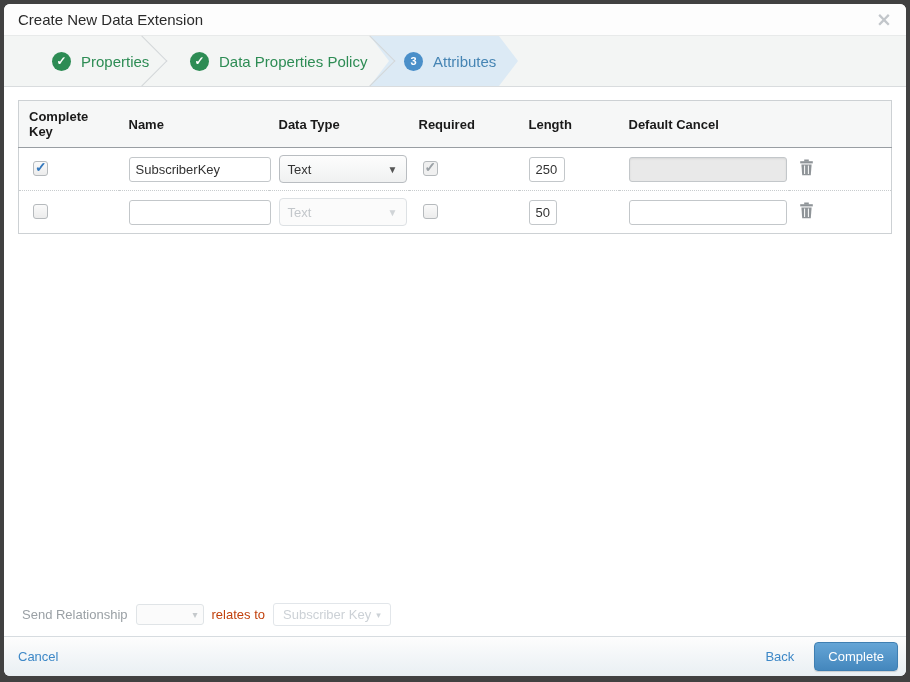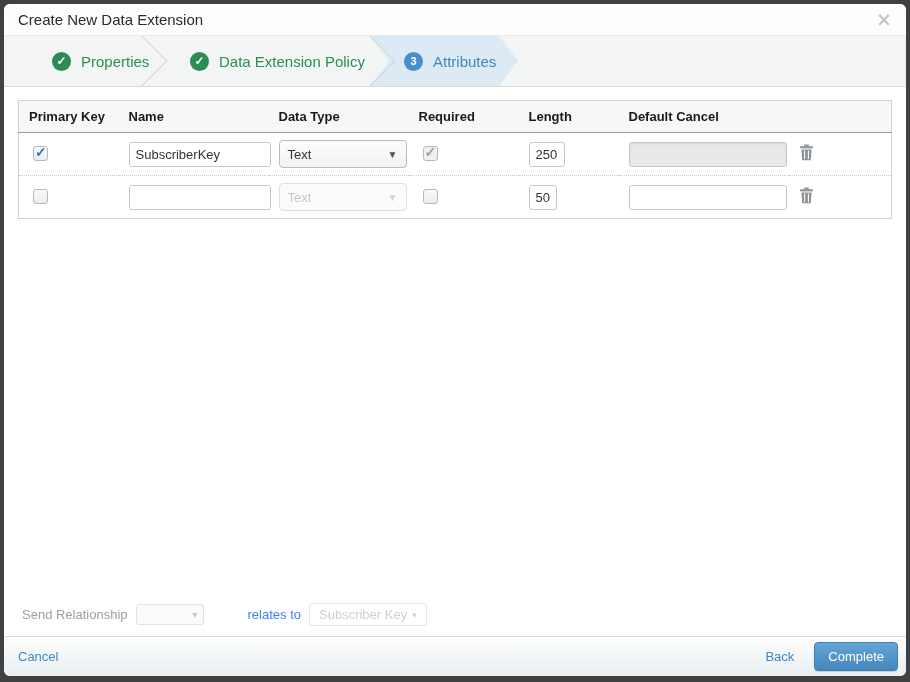--- a/index.html
+++ b/index.html
@@ -113,21 +113,21 @@
   .select.disabled .arr { color:#d0d4d7; }
   
   .trash-btn { background:none; border:none; padding:0; cursor:pointer; display:inline-flex; }
   .spacer { flex:1 1 auto; }
   
   .send-rel {
     display:flex; align-items:center; gap:8px;
     padding:6px 4px 10px 4px; font-size:13px;
   }
   .send-rel .lbl { color:#9aa0a5; }
-  .send-rel .relates { color:#3b82f6;margin-left:36px; }
+  .send-rel .relates { color:#c2410c; }
   .mini-select {
     width:68px; height:21px; border:1px solid #e0e4e7; border-radius:3px;
     background:#fbfbfb; display:flex; align-items:center; justify-content:flex-end;
     padding:0 5px; font-size:10px; color:#c5c9cc;
   }
   .sub-key-btn {
     height:23px; border:1px solid #e2e6ea; border-radius:3px; background:#fff;
     display:flex; align-items:center; gap:5px; padding:0 9px;
     font-size:13px; color:#ccd1d6;
   }
@@ -162,21 +162,21 @@
   </div>
 
   <div class="steps">
     <div class="step complete step1">
       <span class="check-circle"></span>
       <span>Properties</span>
       <span class="arrow-line"></span>
     </div>
     <div class="step complete step2">
       <span class="check-circle"></span>
-      <span>Data Extension Policy</span>
+      <span>Data Properties Policy</span>
       <span class="arrow-line"></span>
     </div>
     <div class="step active">
       <span class="num-circle">3</span>
       <span>Attributes</span>
     </div>
   </div>
 
   <div class="content">
     <table class="attrs">
@@ -184,21 +184,21 @@
         <col style="width:100px">
           <col style="width:150px">
           <col style="width:140px">
         <col style="width:110px">
           <col style="width:100px">
           <col style="width:170px">
           <col>
       </colgroup>
       <thead>
         <tr>
-          <th>Primary Key</th>
+          <th>Complete Key</th>
           <th>Name</th>
           <th>Data Type</th>
           <th>Required</th>
           <th>Length</th>
           <th>Default Cancel</th>
           <th></th>
         </tr>
       </thead>
       <tbody>
         <tr class="row-1">

